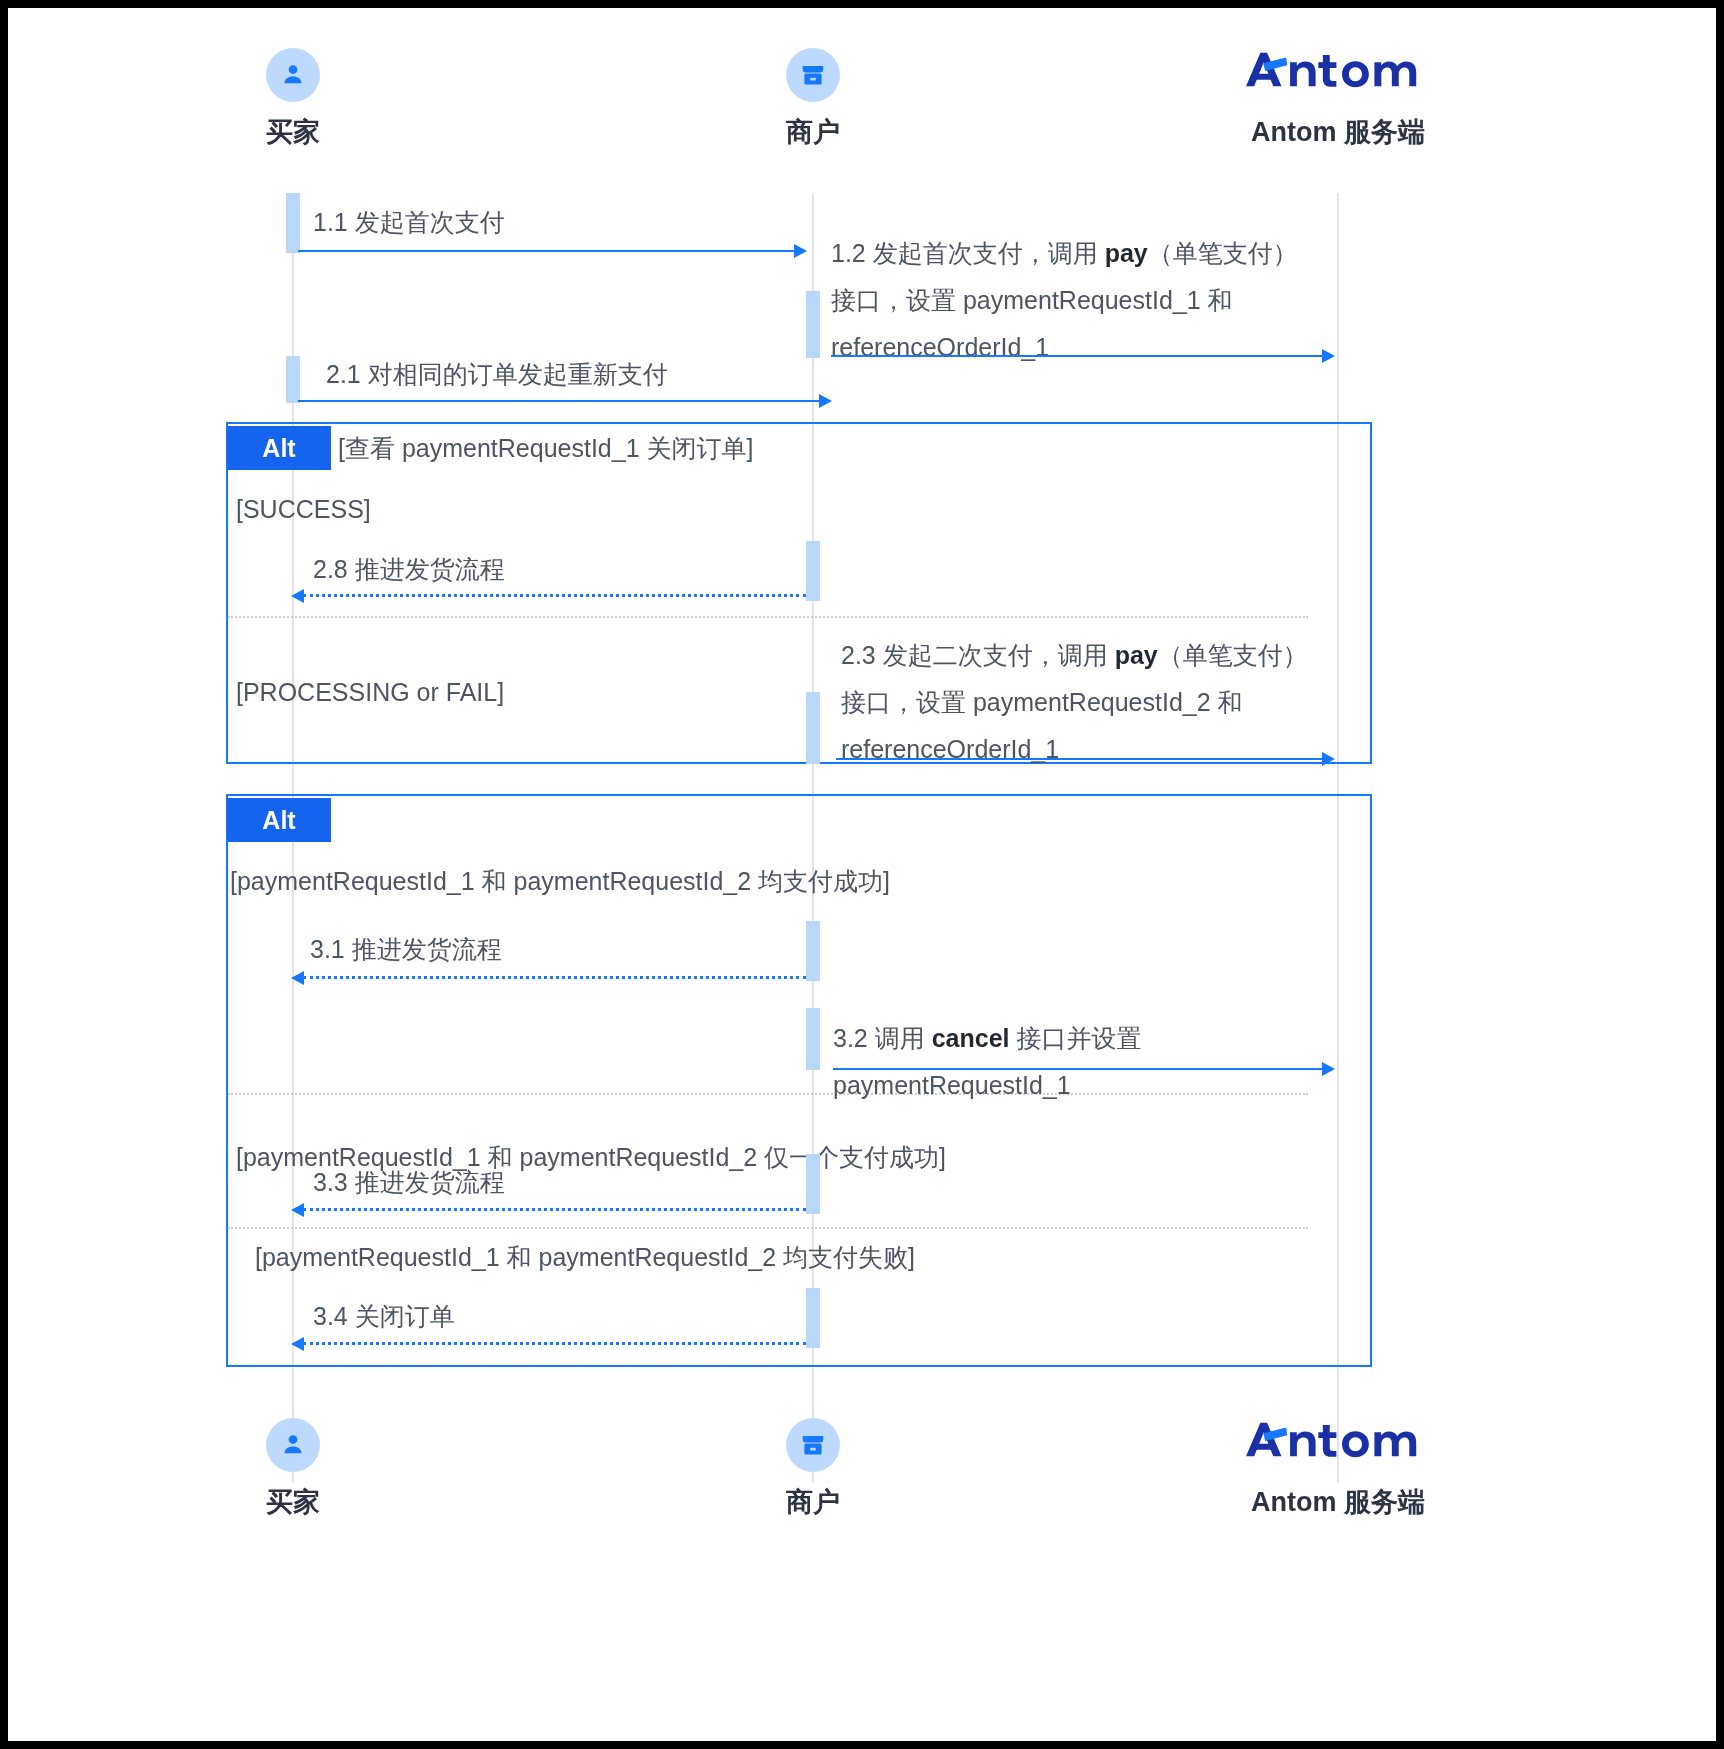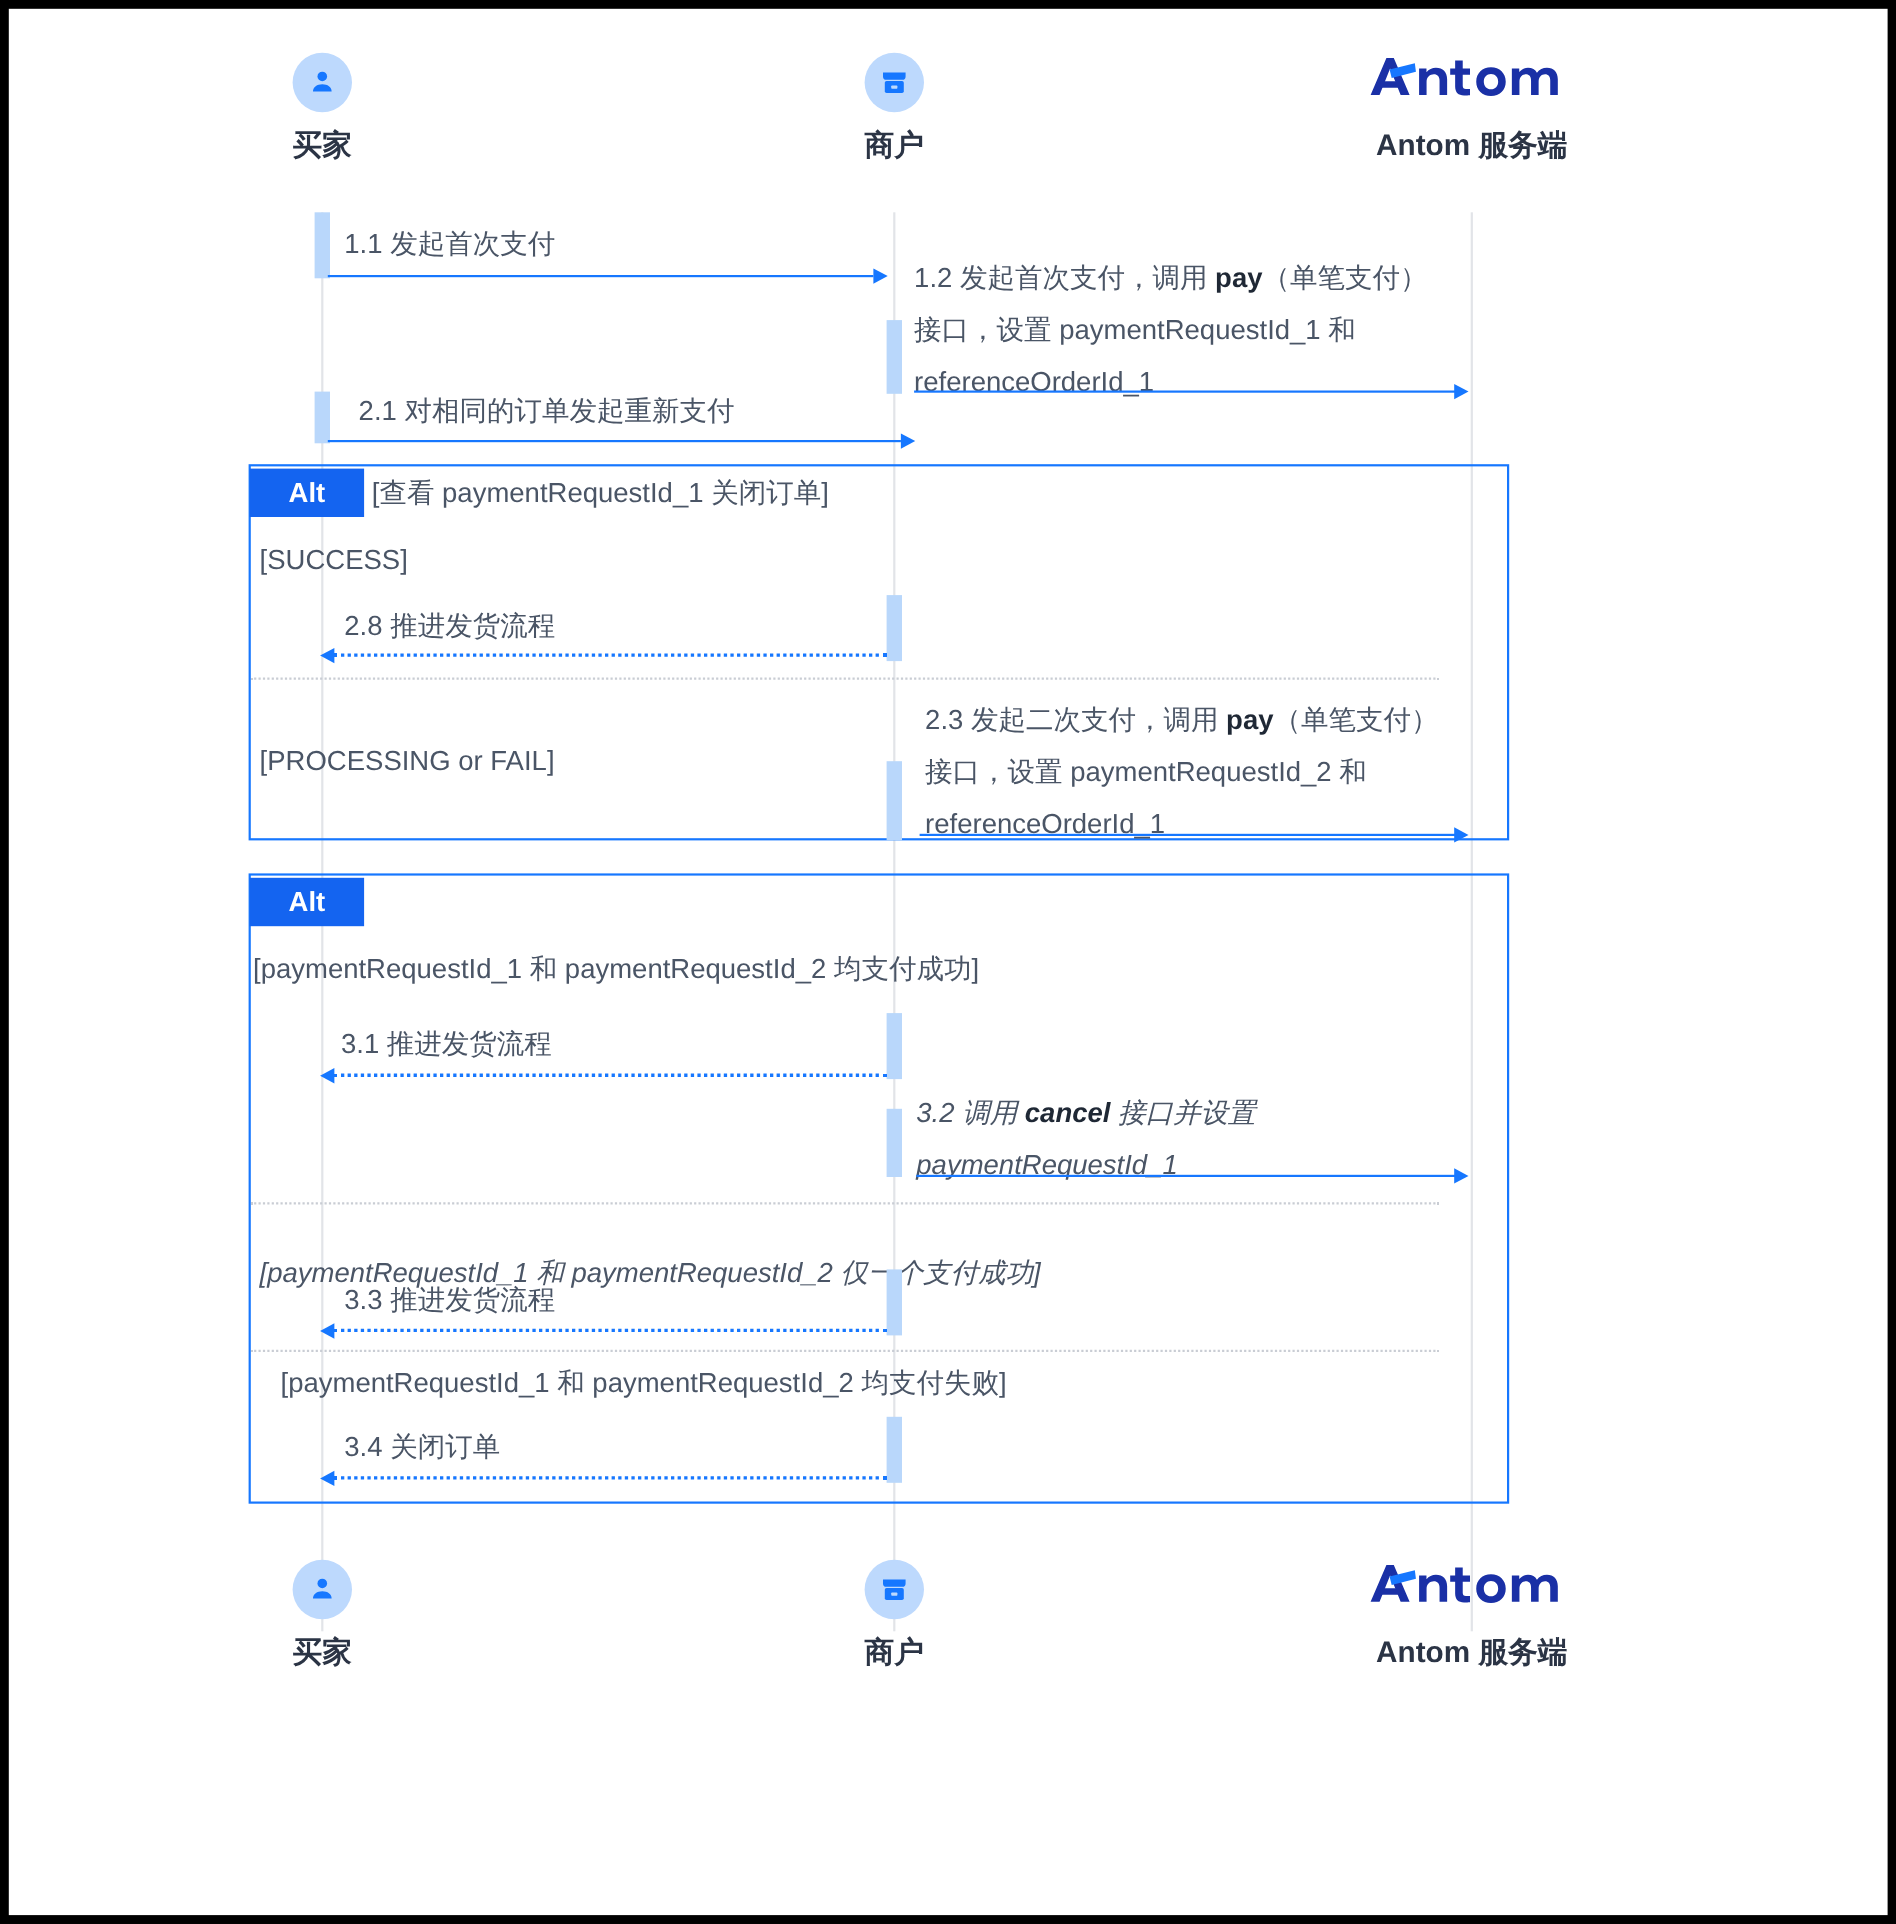--- a/index.html
+++ b/index.html
@@ -193,21 +193,21 @@
   <div class="alt-tag" style="left:219px; top:418px;">Alt</div>
   <div class="alt-title" style="left:330px; top:418px;">[查看 paymentRequestId_1 关闭订单]</div>
   <div class="alt-cond" style="left:228px; top:486px;">[SUCCESS]</div>
   <div class="alt-divider" style="left:220px; top:608px; width:1080px;"></div>
   <div class="alt-cond" style="left:228px; top:669px;">[PROCESSING or FAIL]</div>
 
   <div class="alt-frame" style="left:218px; top:786px; width:1146px; height:573px;"></div>
   <div class="alt-tag" style="left:219px; top:790px;">Alt</div>
   <div class="alt-cond" style="left:222px; top:858px;">[paymentRequestId_1 和 paymentRequestId_2 均支付成功]</div>
   <div class="alt-divider" style="left:220px; top:1085px; width:1080px;"></div>
-  <div class="alt-cond" style="left:228px; top:1134px;font-style:italic;">[paymentRequestId_1 和 paymentRequestId_2 仅一个支付成功]</div>
+  <div class="alt-cond" style="left:228px; top:1134px;">[paymentRequestId_1 和 paymentRequestId_2 仅一个支付成功]</div>
   <div class="alt-divider" style="left:220px; top:1219px; width:1080px;"></div>
   <div class="alt-cond" style="left:222px; top:1234px;margin-left:25px;">[paymentRequestId_1 和 paymentRequestId_2 均支付失败]</div>
 
   <div class="activation" style="left:278px; top:185px; height:60px;"></div>
   <div class="activation" style="left:798px; top:283px; height:67px;"></div>
   <div class="activation" style="left:278px; top:348px; height:47px;"></div>
   <div class="activation" style="left:798px; top:533px; height:60px;"></div>
   <div class="activation" style="left:798px; top:684px; height:72px;"></div>
   <div class="activation" style="left:798px; top:913px; height:60px;"></div>
   <div class="activation" style="left:798px; top:1000px; height:62px;"></div>
@@ -239,21 +239,21 @@
     <span>接口，设置 paymentRequestId_2 和</span><br>
     <span>referenceOrderId_1</span>
   </div>
   <div class="msg-line" style="left:828px; top:750px; width:487px;"></div>
   <div class="arrow-right" style="left:1314px; top:744px;"></div>
 
   <div class="msg-label" style="left:302px; top:917px;">3.1 推进发货流程</div>
   <div class="msg-line dashed" style="left:295px; top:968px; width:503px;"></div>
   <div class="arrow-left" style="left:283px; top:963px;"></div>
 
-  <div class="msg-label multi" style="left:825px; top:981px; width:400px;font-style:italic;">
+  <div class="msg-label multi" style="left:825px; top:1007px; width:400px;">
     <span>3.2 调用 <b>cancel</b> 接口并设置</span><br>
     <span>paymentRequestId_1</span>
   </div>
   <div class="msg-line" style="left:825px; top:1060px; width:490px;"></div>
   <div class="arrow-right" style="left:1314px; top:1054px;"></div>
 
   <div class="msg-label" style="left:305px; top:1150px;">3.3 推进发货流程</div>
   <div class="msg-line dashed" style="left:295px; top:1200px; width:503px;"></div>
   <div class="arrow-left" style="left:283px; top:1195px;"></div>
 

